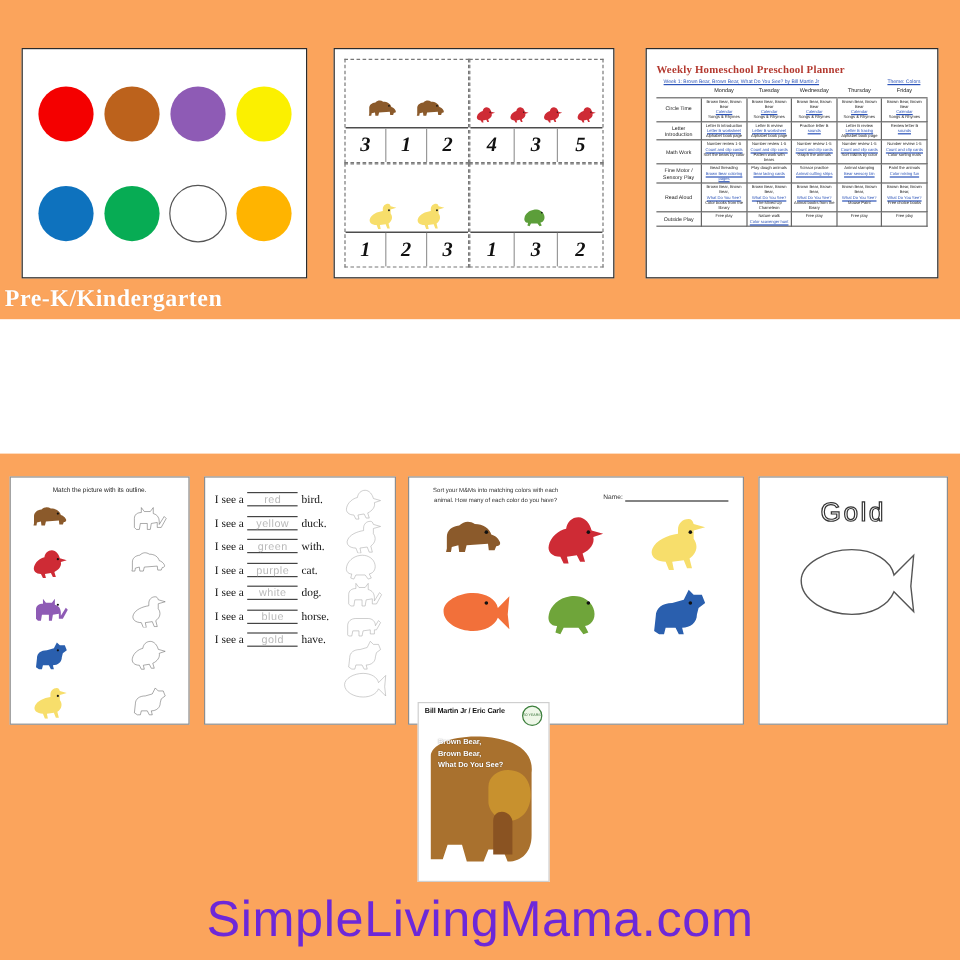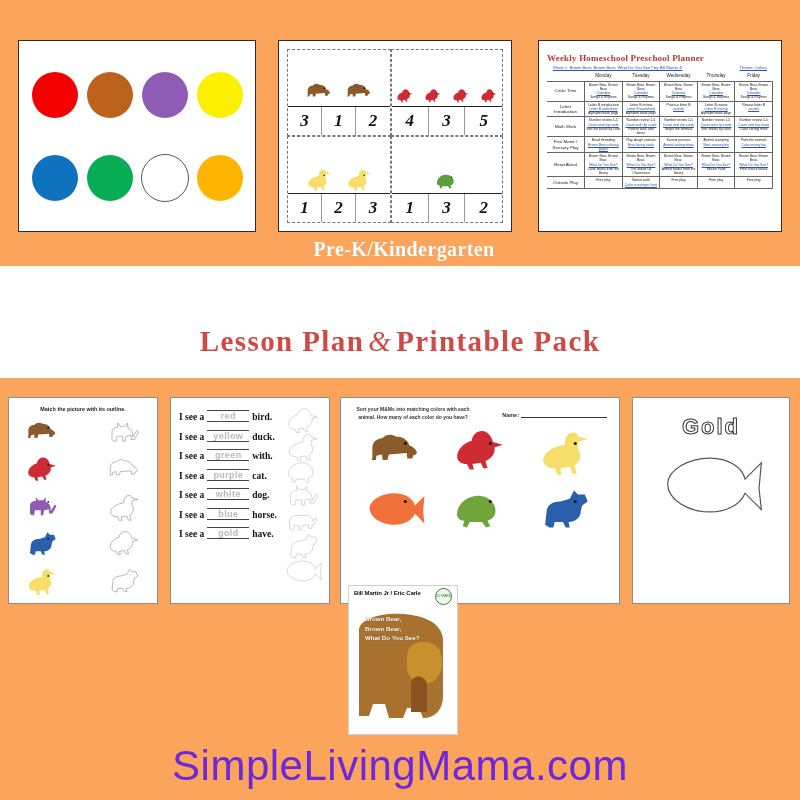--- a/index.html
+++ b/index.html
@@ -4,21 +4,21 @@
 <style>
   html,body{margin:0;padding:0;}
   body{
     width:800px;height:800px;overflow:hidden;
     font-family:"Liberation Sans", sans-serif;
     background:#FBA45C;
     position:relative;
   }
   .stage{position:absolute;inset:0;background:#FBA45C;}
   .card{position:absolute;background:#fff;border:1px solid #2b2b2b;box-sizing:border-box;overflow:hidden;}
-  .card.soft{border:1px solid #8d8d8d;font-weight:bold;}
+  .card.soft{border:1px solid #8d8d8d;}
 
   
   #card-colors{left:18px;top:40px;width:238px;height:192px;}
   .dots{position:absolute;inset:0;display:grid;grid-template-columns:repeat(4,1fr);grid-template-rows:repeat(2,1fr);
         align-items:center;justify-items:center;padding:12px 8px;box-sizing:border-box;}
   .dot{width:46px;height:46px;border-radius:50%;}
   .dot.outline{background:#fff;border:1px solid #555;}
 
   
   #card-count{left:278px;top:40px;width:234px;height:192px;}
@@ -41,22 +41,22 @@
   .planner-sub i{color:#2b53b8;font-style:normal;text-decoration:underline;}
   table.pl{width:100%;border-collapse:collapse;table-layout:fixed;}
   table.pl td,table.pl th{border:1px solid #666;font-size:3.4px;line-height:1.25;
       padding:1px;vertical-align:top;color:#222;text-align:center;word-break:break-word;}
   table.pl th{font-size:4.6px;font-weight:400;border-top:none;border-left:none;border-right:none;padding-bottom:2px;}
   table.pl th:first-child{border:none;}
   table.pl td.rowlab{font-size:4.4px;vertical-align:middle;border-left:none;}
   .lk{color:#2b53b8;text-decoration:underline;display:block;}
 
   
-  #prek{position:absolute;left:16px;top:232px;width:776px;height:34px;
-        display:flex;align-items:center;justify-content:center;}
+  #prek{position:absolute;left:4px;top:232px;width:776px;height:34px;
+        display:flex;align-items:center;justify-content:flex-start;}
   #prek span{color:#fff;font-family:"Liberation Serif",serif;font-weight:700;font-size:20px;
              letter-spacing:.4px;text-shadow:0 0 1px rgba(0,0,0,.12);}
   #whiteband{position:absolute;left:0;top:266px;width:800px;height:112px;background:#fff;}
   #title-main{position:absolute;left:0;top:272px;width:800px;text-align:center;
       font-family:"Liberation Serif",serif;font-weight:700;color:#4a2c1c;
       font-size:31px;letter-spacing:-.3px;white-space:nowrap;}
   #title-sub{position:absolute;left:0;top:325px;width:800px;text-align:center;
       font-family:"Liberation Serif",serif;font-weight:700;color:#cf4a44;
       font-size:29px;letter-spacing:1.4px;white-space:nowrap;}
   #title-sub .amp{color:#cf4a44;font-style:italic;font-weight:400;padding:0 4px;}
@@ -373,23 +373,20 @@
             </tr>
           </tbody>
       </table>
     </div>
   </div>
 
   <div id="prek">
     <span>Pre-K/Kindergarten</span>
   </div>
   <div id="whiteband"></div>
-  <div id="title-sub">
-    <span>Lesson Plan</span><span class="amp">&amp;</span><span>Printable Pack</span>
-  </div>
 
   <div class="card soft" id="card-match">
     <div class="wtitle">Match the picture with its outline.</div>
     <div class="matchcols">
       <div class="matchcol" id="match-left">
           <div><svg width="46" height="29" viewBox="0 0 90 70">
               <path d="M12 44 L12 30 C12 22 18 17 27 16 C33 10 40 10 46 14 C56 14 64 19 66 27 C70 28 74 31 76 35 C78 38 76 41 72 41 L70 46 L63 46 L62 38 L36 40 L34 48 L27 48 L26 40 L18 42 L17 48 L11 48 Z" fill="#8B5A2B"></path>
               <circle cx="60" cy="24" r="2.2" fill="#111"></circle>
             </svg></div>
           <div><svg width="46" height="29" viewBox="0 0 90 70">

